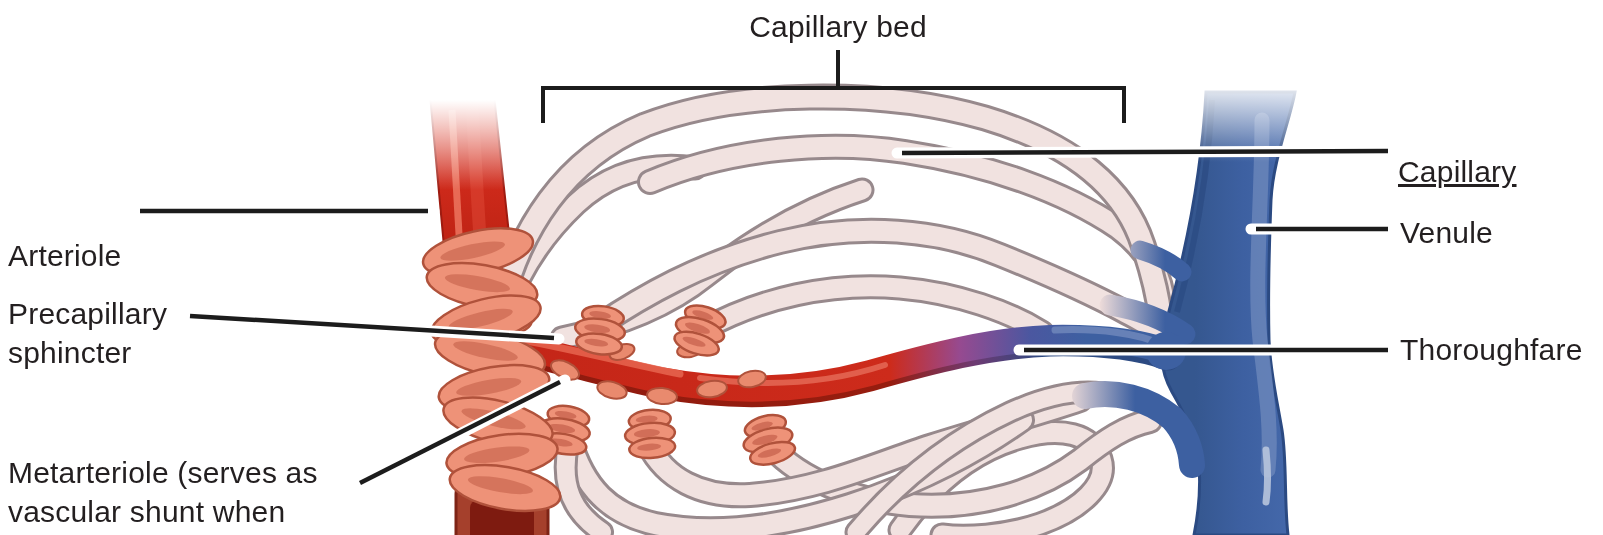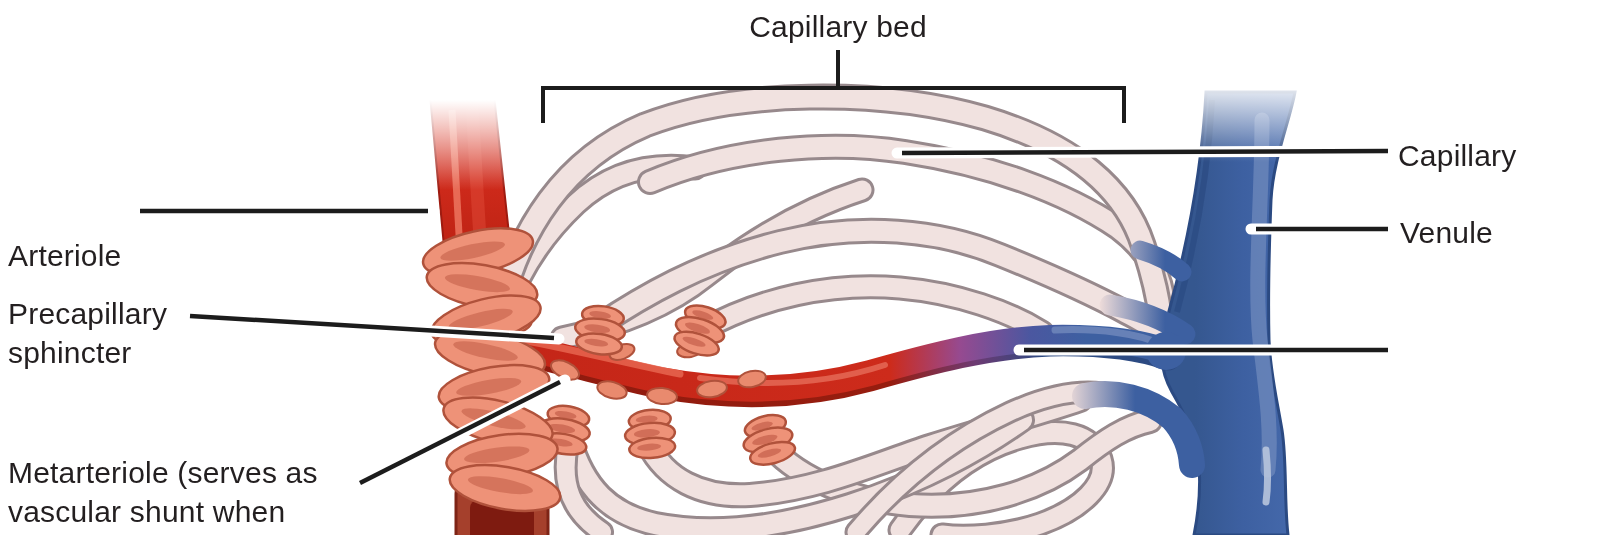--- a/index.html
+++ b/index.html
@@ -226,24 +226,25 @@
 <div class="label" style="left:8px;top:294px;">
   <span>Precapillary</span>
   <span>sphincter</span>
 </div>
 
 <div class="label" style="left:8px;top:453px;">
   <span>Metarteriole (serves as</span>
   <span>vascular shunt when</span>
 </div>
 
-<div class="label" style="left:1398px;top:136px;">
+<div class="label" style="left:1398px;top:152px;text-decoration:underline;">
   <span>Capillary</span>
 </div>
 
 <div class="label" style="left:1400px;top:213px;text-align:right;">
   <span>Venule</span>
 </div>
 
 <div class="label" style="left:1400px;top:330px;">
+  <span>Thoroughfare</span>
 </div>
 
 </div>
 
 </body></html>

